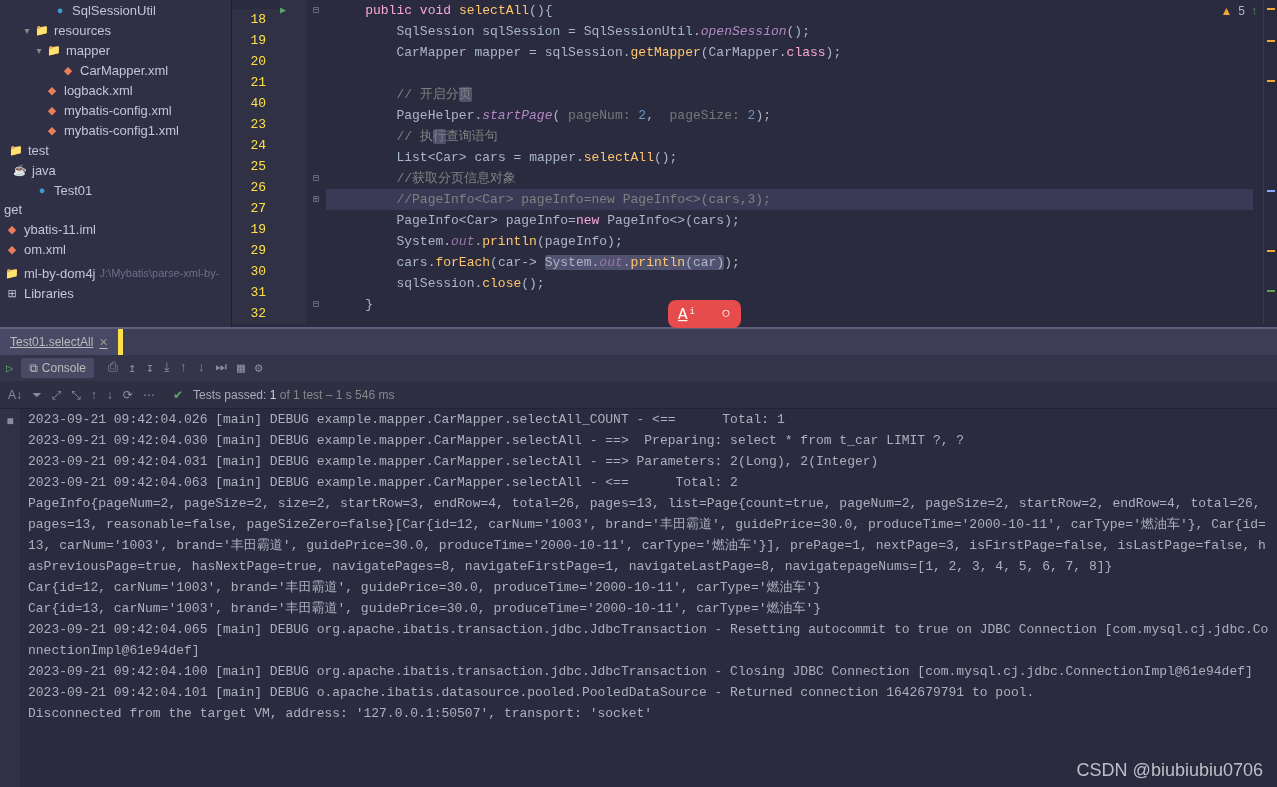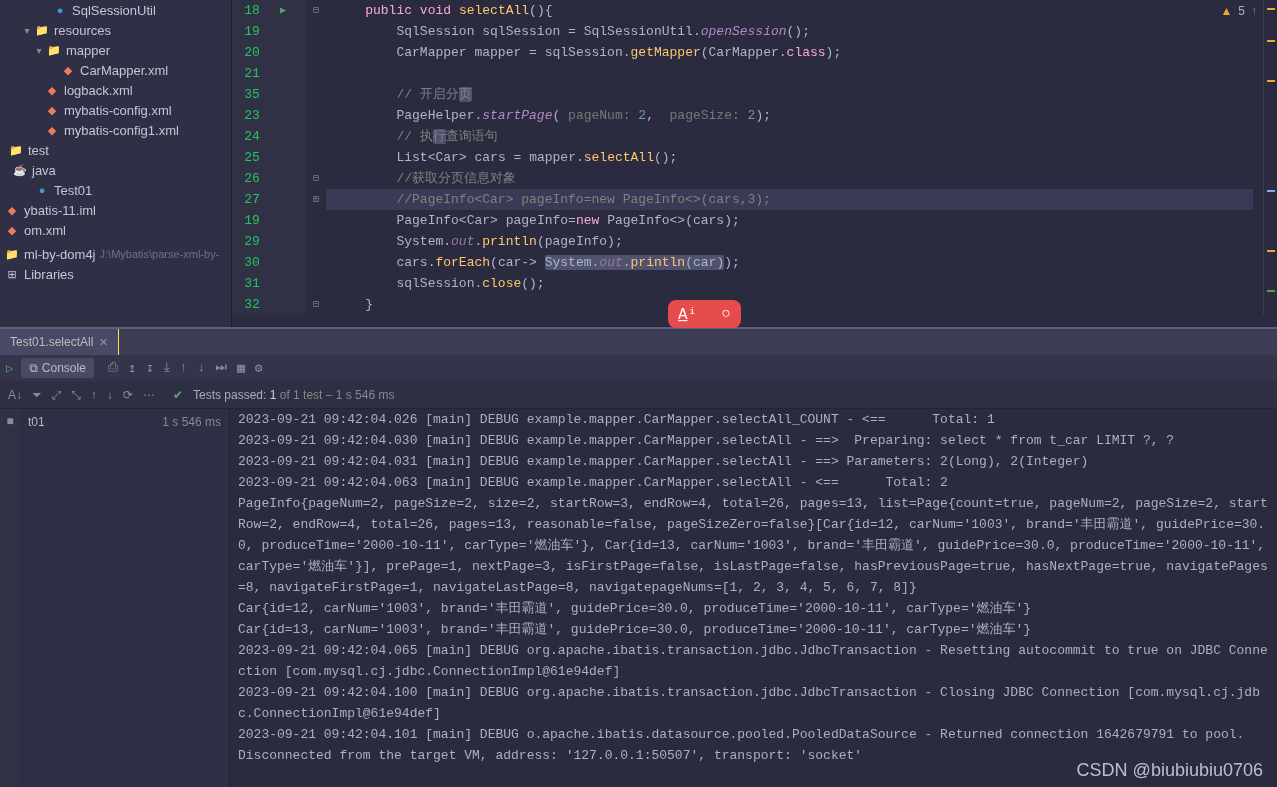--- a/index.html
+++ b/index.html
@@ -37,21 +37,21 @@
   .ic-folder { color:#d7b36a; }
   .ic-file { color:#eb7d5b; }
   .ic-class { color:#3c9dd0; }
   .ic-java { color:#6fa3d0; }
   .tree-label { color:#c5c5d6; }
   .path-hint { color:#6f6f88; font-size:11px; margin-left:4px; }
   
   .editor-area { flex:1; display:flex; flex-direction:column; background:#2b2b40; min-width:0;}
   .code-scroll { flex:1; overflow:hidden; position:relative; }
   .code-table { display:flex; font-size:13px; line-height:21px; }
-  .gutter { background:#313146; text-align:center; padding:0 14px 0 6px; color:#22c55e; user-select:none; min-width:48px;}
+  .gutter { background:#313146; text-align:right; padding:0 14px 0 6px; color:#fde047; user-select:none; min-width:48px;margin-top:9px;}
   .gut-icons { width:26px; background:#313146; }
   .code { flex:1; white-space:pre; padding-right:10px; position:relative; color:#a9b7c6;}
   .code-line { height:21px; padding-left:8px; }
   .hl-line { background:#3a3a56; }
   .kw { color:#f9a8d4; }
   .type { color:#a9b7c6; }
   .method { color:#ffc66d; font-style:normal;}
   .method-i { color:#b389c4; font-style:italic;}
   .field { color:#9876aa; font-style:italic;}
   .num { color:#6897bb; }
@@ -69,21 +69,21 @@
   .warn-ic { color:#f0a732; }
   .nav-arrow { color:#5c8a5c; cursor:pointer;}
   
   .right-gutter { width:14px; background:#2b2b40; border-left:1px solid #3a3a52; position:relative;}
   .rg-mark { position:absolute; right:2px; width:8px; height:2px; }
   
   .divider-h { height:2px; background:#5f5f80; cursor:row-resize;}
   
   .run-panel { background:#2b2b40; display:flex; flex-direction:column; height:458px; }
   .run-tabs { height:26px; background:#3d3d56; display:flex; align-items:stretch; font-family:sans-serif; font-size:12px;}
-  .run-tab { display:flex; align-items:center; padding:0 10px; color:#bbb; background:#494966; border-right:1px solid #fde047;}
+  .run-tab { display:flex; align-items:center; padding:0 10px; color:#bbb; background:#494966; border-right:5px solid #fde047;text-decoration:underline;}
   .run-tab.active { background:#494966; }
   .tab-close { margin-left:6px; color:#999; cursor:pointer; font-size:14px;}
   .run-subtabs { height:26px; background:#34344a; display:flex; align-items:center; padding-left:6px; gap:4px;}
   .subtab-btn { display:flex; align-items:center; gap:4px; padding:3px 8px; border-radius:3px; color:#bbb; font-family:sans-serif; font-size:12px; cursor:pointer;}
   .subtab-btn.active { background:#4a4a64; }
   .toolbar-icons { display:flex; gap:10px; margin-left:10px; color:#8a8aa0; font-size:13px;}
   .toolbar-icons span { cursor:pointer; }
   
   .run-toolbar2 { height:28px; background:#2f2f44; display:flex; align-items:center; padding-left:8px; gap:10px; border-bottom:1px solid #232336; font-family:sans-serif; font-size:12px; color:#8a8aa0;}
   .tests-passed { color:#aab; }
@@ -164,20 +164,24 @@
           <span class="ic ic-java">☕</span>
           <span class="tree-label">java</span>
         </div>
         <div class="tree-item">
           <span class="ind" style="width: 30px;"></span>
           <span class="ic ic-class">●</span>
           <span class="tree-label">Test01</span>
         </div>
         <div class="tree-item">
           <span class="ind" style="width: 0px;"></span>
+          <span class="tree-label">get</span>
+        </div>
+        <div class="tree-item">
+          <span class="ind" style="width: 0px;"></span>
           <span class="ic ic-file">◆</span>
           <span class="tree-label">ybatis-11.iml</span>
         </div>
         <div class="tree-item">
           <span class="ind" style="width: 0px;"></span>
           <span class="ic ic-file">◆</span>
           <span class="tree-label">om.xml</span>
         </div>
         <div class="tree-item">
           <span class="ind" style="width: 0px;"></span>
@@ -203,21 +207,21 @@
           <span>5</span>
           <span class="nav-arrow">↑</span>
           <span class="nav-arrow">↓</span>
         </div>
         <div class="code-table">
           <div class="gutter" id="gutter">
               <div style="height: 21px;">18</div>
               <div style="height: 21px;">19</div>
               <div style="height: 21px;">20</div>
               <div style="height: 21px;">21</div>
-              <div style="height: 21px;">35</div>
+              <div style="height: 21px;">40</div>
               <div style="height: 21px;">23</div>
               <div style="height: 21px;">24</div>
               <div style="height: 21px;">25</div>
               <div style="height: 21px;">26</div>
               <div style="height: 21px;">27</div>
               <div style="height: 21px;">19</div>
               <div style="height: 21px;">29</div>
               <div style="height: 21px;">30</div>
               <div style="height: 21px;">31</div>
               <div style="height: 21px;">32</div>
@@ -308,26 +312,20 @@
       <span>⋯</span>
       <span style="margin-left:8px;color:#59a869">✔</span>
       <span class="tests-passed">
         <span>Tests passed: </span><span class="n">1</span><span class="g"> of 1 test </span><span class="g">– 1 s 546 ms</span>
       </span>
     </div>
     <div class="run-body">
       <div class="run-left">
         <span>■</span>
       </div>
-      <div class="run-tree">
-        <div class="run-tree-row">
-          <span>t01</span>
-          <span class="rt-time">1 s 546 ms</span>
-        </div>
-      </div>
       <div class="console" id="console"><div>2023-09-21 09:42:04.026 [main] DEBUG example.mapper.CarMapper.selectAll_COUNT - &lt;==      Total: 1</div><div>2023-09-21 09:42:04.030 [main] DEBUG example.mapper.CarMapper.selectAll - ==&gt;  Preparing: select * from t_car LIMIT ?, ?</div><div>2023-09-21 09:42:04.031 [main] DEBUG example.mapper.CarMapper.selectAll - ==&gt; Parameters: 2(Long), 2(Integer)</div><div>2023-09-21 09:42:04.063 [main] DEBUG example.mapper.CarMapper.selectAll - &lt;==      Total: 2</div><div>PageInfo{pageNum=2, pageSize=2, size=2, startRow=3, endRow=4, total=26, pages=13, list=Page{count=true, pageNum=2, pageSize=2, startRow=2, endRow=4, total=26, pages=13, reasonable=false, pageSizeZero=false}[Car{id=12, carNum='1003', brand='丰田霸道', guidePrice=30.0, produceTime='2000-10-11', carType='燃油车'}, Car{id=13, carNum='1003', brand='丰田霸道', guidePrice=30.0, produceTime='2000-10-11', carType='燃油车'}], prePage=1, nextPage=3, isFirstPage=false, isLastPage=false, hasPreviousPage=true, hasNextPage=true, navigatePages=8, navigateFirstPage=1, navigateLastPage=8, navigatepageNums=[1, 2, 3, 4, 5, 6, 7, 8]}</div><div>Car{id=12, carNum='1003', brand='丰田霸道', guidePrice=30.0, produceTime='2000-10-11', carType='燃油车'}</div><div>Car{id=13, carNum='1003', brand='丰田霸道', guidePrice=30.0, produceTime='2000-10-11', carType='燃油车'}</div><div>2023-09-21 09:42:04.065 [main] DEBUG org.apache.ibatis.transaction.jdbc.JdbcTransaction - Resetting autocommit to true on JDBC Connection [com.mysql.cj.jdbc.ConnectionImpl@61e94def]</div><div>2023-09-21 09:42:04.100 [main] DEBUG org.apache.ibatis.transaction.jdbc.JdbcTransaction - Closing JDBC Connection [com.mysql.cj.jdbc.ConnectionImpl@61e94def]</div><div>2023-09-21 09:42:04.101 [main] DEBUG o.apache.ibatis.datasource.pooled.PooledDataSource - Returned connection 1642679791 to pool.</div><div>Disconnected from the target VM, address: '127.0.0.1:50507', transport: 'socket'</div></div>
     </div>
   </div>
 </div>
 
 <div class="overlay-pill">
   <span>A̲ⁱ</span>
   <span>○</span>
 </div>
 

